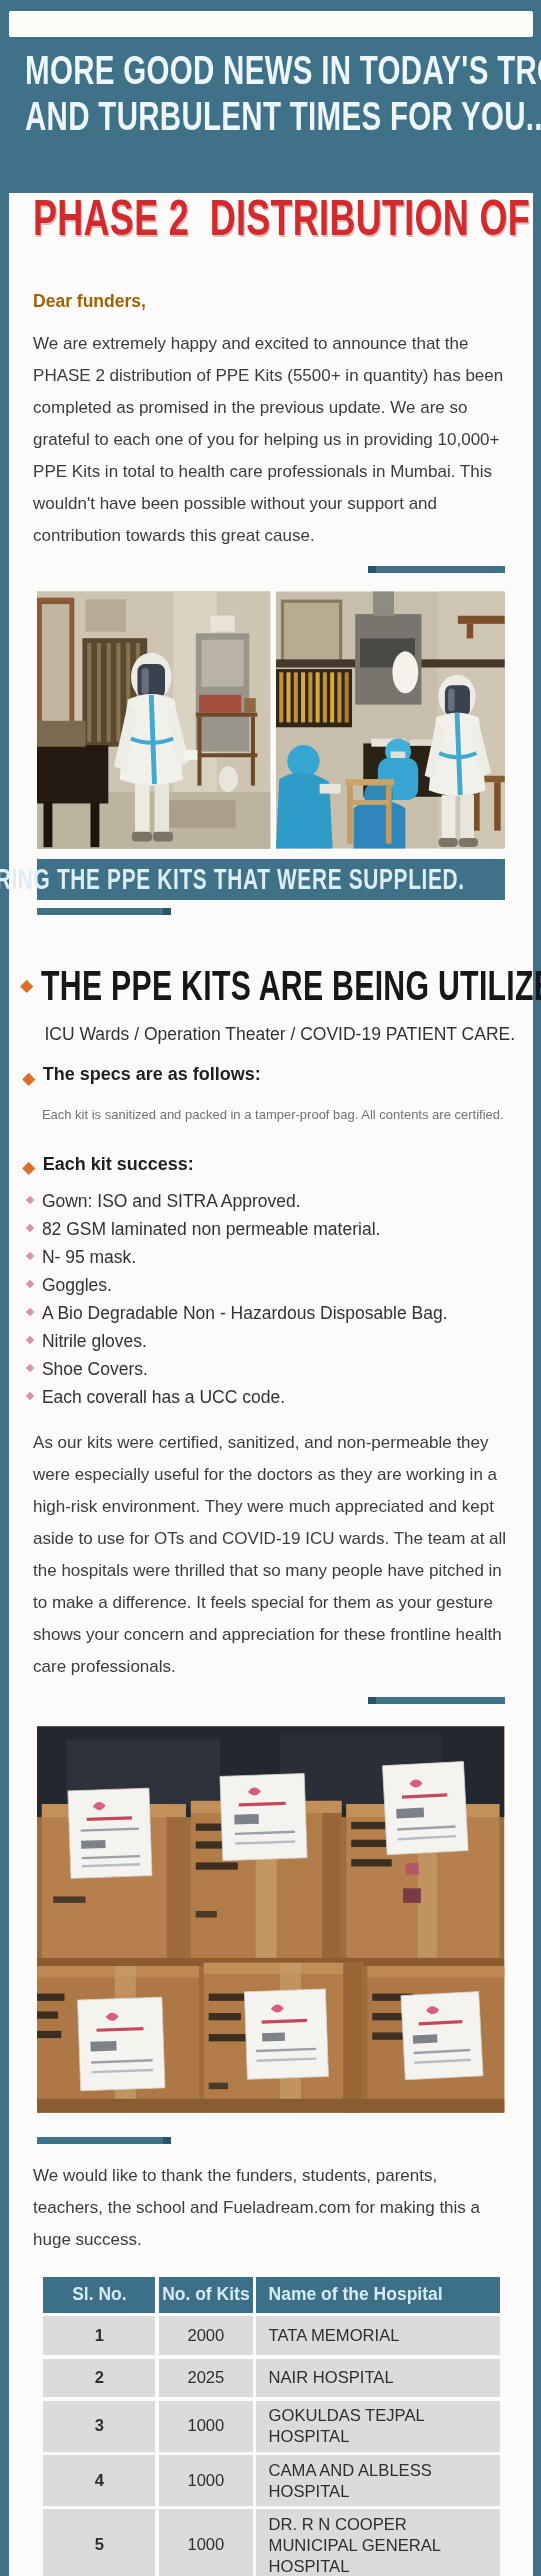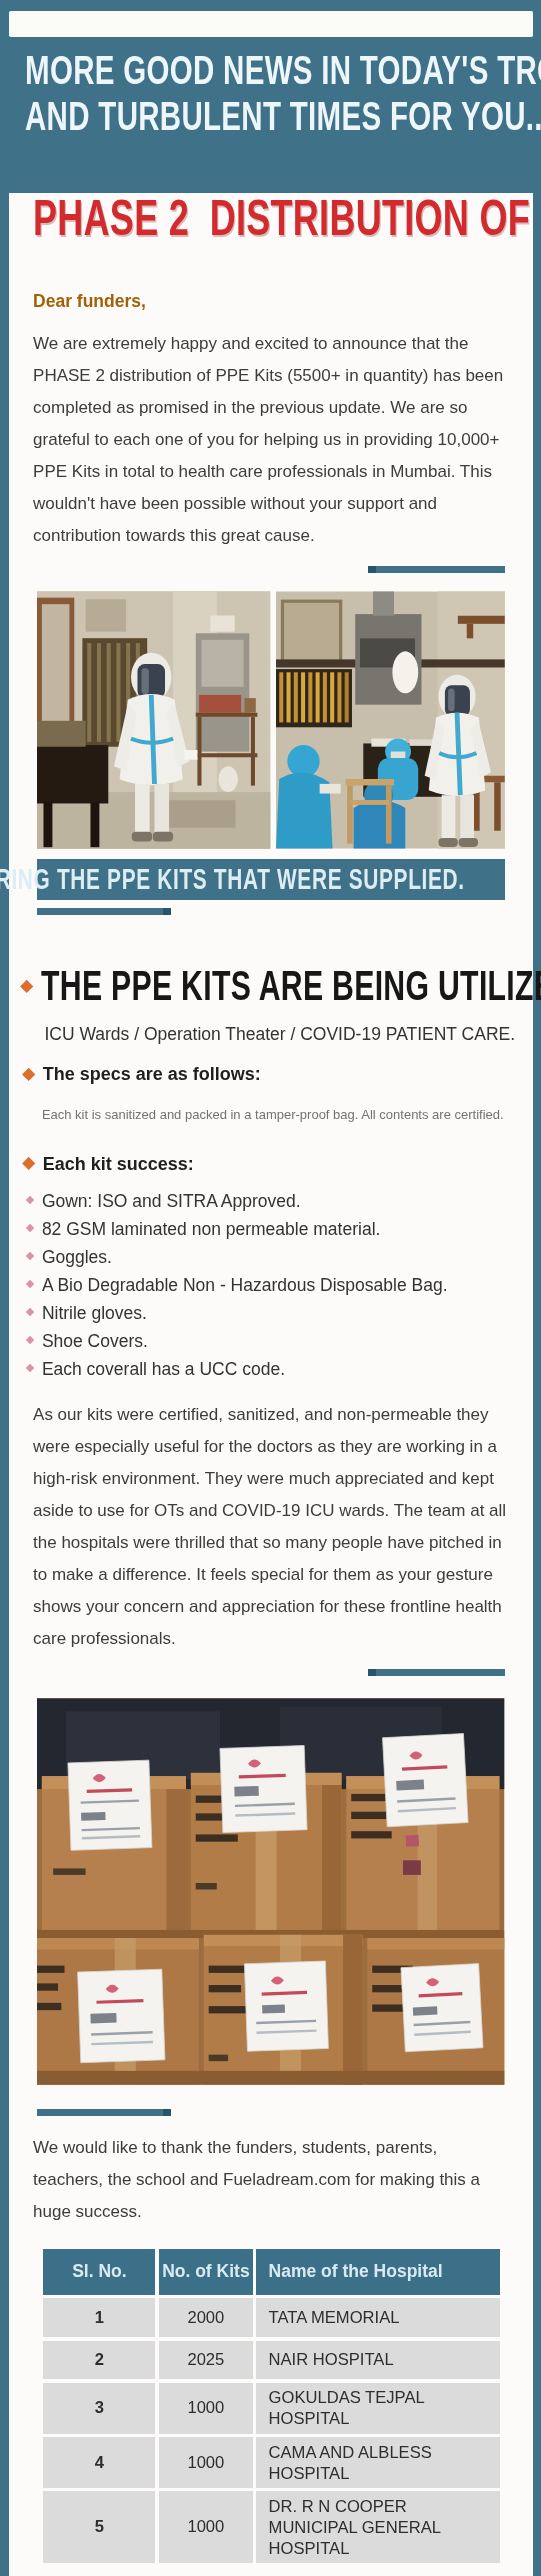--- a/index.html
+++ b/index.html
@@ -29,29 +29,29 @@
 
   .photo-row{display:flex;gap:5.2px;margin:7.9px 13px 0 13px;height:278px;}
   .photo-row svg{display:block;}
   .caption-bar{margin:0 13px;height:41px;background:#3f7189;display:flex;align-items:center;justify-content:center;}
   .caption-bar .cond{font-size:29px;color:#dcedf4;letter-spacing:0.9px;}
 
   .sec-head{display:flex;align-items:center;gap:8.7px;margin:49px 0 0 -3.5px;}
   .diamond{width:11.4px;height:11.4px;background:#dd6f2e;transform:rotate(45deg) scale(.85);flex:none;}
   .sec-head .cond{font-size:42px;line-height:44px;color:#171717;}
   .sub-line{margin:15.7px 0 0 17.5px;font-size:17.5px;color:#333;text-align:center;}
-  .spec-head{display:flex;align-items:center;gap:8.7px;margin:19px 0 0 -1.7px;font-size:18px;font-weight:700;color:#1f1f1f;}
+  .spec-head{display:flex;align-items:flex-end;gap:8.7px;margin:19px 0 0 -1.7px;font-size:18px;font-weight:700;color:#1f1f1f;}
   .spec-text{margin:8.7px 0 0 17.5px;font-size:13px;line-height:41px;color:#737373;}
 
   ul.kit-list{list-style:none;margin:12.2px 0 0 0;padding:0;}
   ul.kit-list li{position:relative;padding-left:17.5px;font-size:17.5px;line-height:28px;color:#333;}
   ul.kit-list li::before{content:"";position:absolute;left:2.6px;top:10.5px;width:6.1px;height:6.1px;background:#d995a4;transform:rotate(45deg);}
 
   .ppe-table{margin:21px 17.5px 0 19px;display:grid;grid-template-columns:112px 94px 1fr;gap:3.5px;}
-  .th{background:#3c7089;color:#d9ebf2;font-weight:700;font-size:17.5px;height:46px;display:flex;align-items:center;justify-content:center;}
+  .th{background:#3c7089;color:#d9ebf2;font-weight:700;font-size:17.5px;height:36px;display:flex;align-items:center;justify-content:center;}
   .th.name{justify-content:flex-start;padding-left:12.2px;}
   .td{background:#dbdbdb;color:#2e2e2e;font-size:16.6px;display:flex;align-items:center;justify-content:center;min-height:30px;padding:1.7px 0;}
   .td.sl{font-weight:700;}
   .td.name{justify-content:flex-start;text-align:left;padding:4.4px 8.7px 4.4px 12.2px;line-height:21px;}
 </style>
 </head>
 <body>
 
 <div class="page">
 
@@ -203,20 +203,21 @@
       <div class="spec-text">Each kit is sanitized and packed in a tamper-proof bag. All contents are certified.</div>
 
       <div class="spec-head">
         <span class="diamond"></span>
         <span>Each kit success:</span>
       </div>
 
       <ul class="kit-list">
         <li>Gown: ISO and SITRA Approved.</li>
         <li>82 GSM laminated non permeable material.</li>
+        <li>N- 95 mask.</li>
         <li>Goggles.</li>
         <li>A Bio Degradable Non - Hazardous Disposable Bag.</li>
         <li>Nitrile gloves.</li>
         <li>Shoe Covers.</li>
         <li>Each coverall has a UCC code.</li>
       </ul>
 
       <p class="body">As our kits were certified, sanitized, and non-permeable they were especially useful for the doctors as they are working in a high-risk environment. They were much appreciated and kept aside to use for OTs and COVID-19 ICU wards. The team at all the hospitals were thrilled that so many people have pitched in to make a difference. It feels special for them as your gesture shows your concern and appreciation for these frontline health care professionals.</p>
 
       <div class="accent-bar right"></div>

